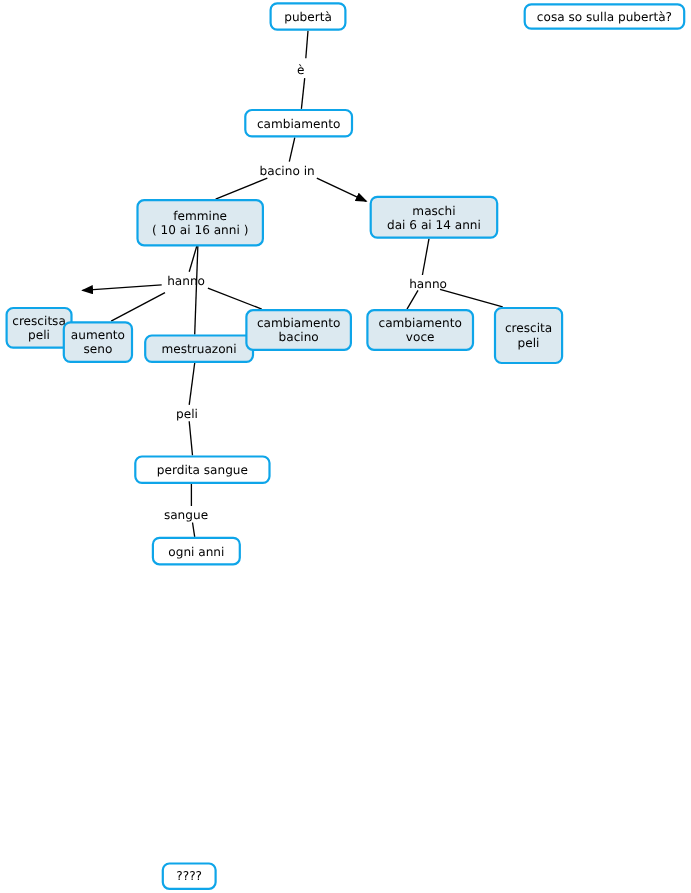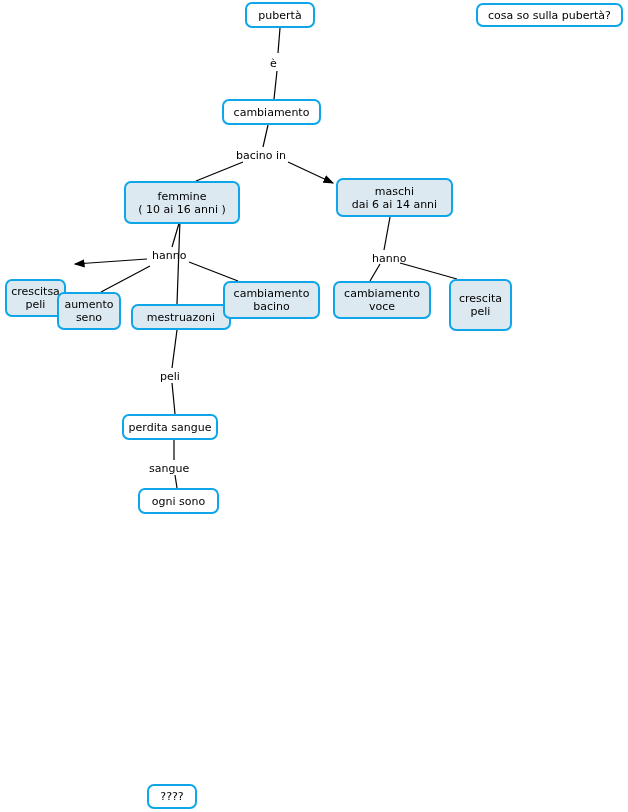--- a/index.html
+++ b/index.html
@@ -100,22 +100,22 @@
 peli</div>
       <div class="node blue" style="left: 57px; top: 292px; width: 64px; height: 38px;">aumento
 seno</div>
       <div class="node blue" style="left: 131px; top: 304px; width: 100px; height: 26px;">mestruazoni</div>
       <div class="node blue" style="left: 223px; top: 281px; width: 97px; height: 38px;">cambiamento
 bacino</div>
       <div class="node blue" style="left: 333px; top: 281px; width: 98px; height: 38px;">cambiamento
 voce</div>
       <div class="node blue" style="left: 449px; top: 279px; width: 63px; height: 52px;">crescita
 peli</div>
-      <div class="node" style="left: 122px; top: 414px; width: 96px; height: 26px;">perdita sangue</div>
-      <div class="node" style="left: 138px; top: 488px; width: 81px; height: 26px;">ogni sono</div>
+      <div class="node" style="left: 122px; top: 414px; width: 124px; height: 26px;">perdita sangue</div>
+      <div class="node" style="left: 138px; top: 488px; width: 81px; height: 26px;">ogni anni</div>
       <div class="node" style="left: 147px; top: 784px; width: 50px; height: 25px;">????</div>
     </div>
   <div id="labels-layer">
       <div class="linklabel" style="left: 270px; top: 57px;">è</div>
       <div class="linklabel" style="left: 236px; top: 149px;">bacino in</div>
       <div class="linklabel" style="left: 152px; top: 249px;">hanno</div>
       <div class="linklabel" style="left: 372px; top: 252px;">hanno</div>
       <div class="linklabel" style="left: 160px; top: 370px;">peli</div>
       <div class="linklabel" style="left: 149px; top: 462px;">sangue</div>
     </div>

